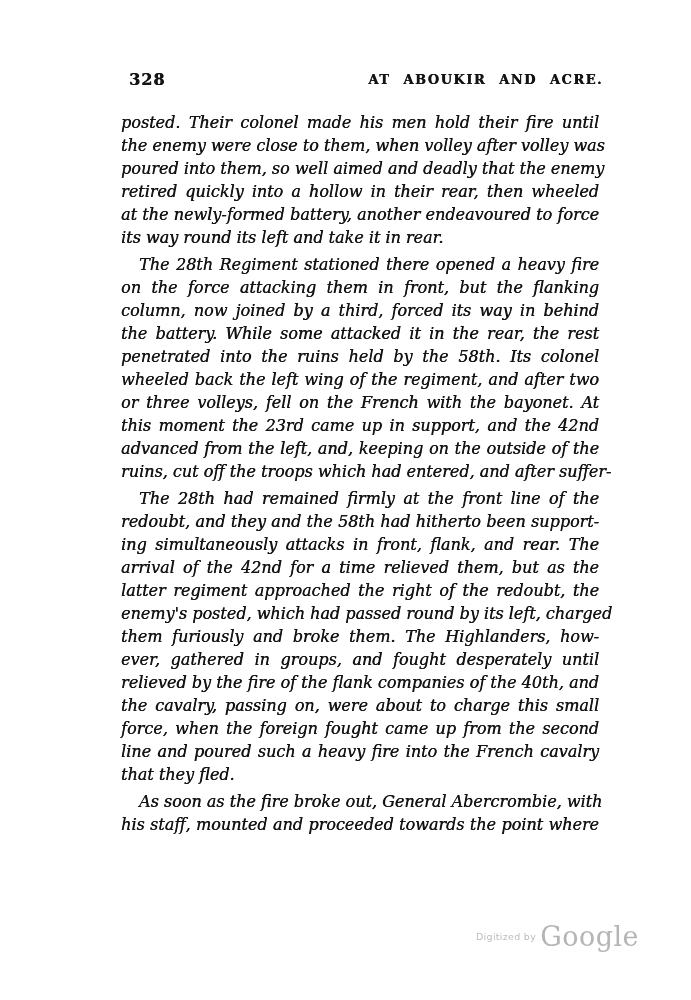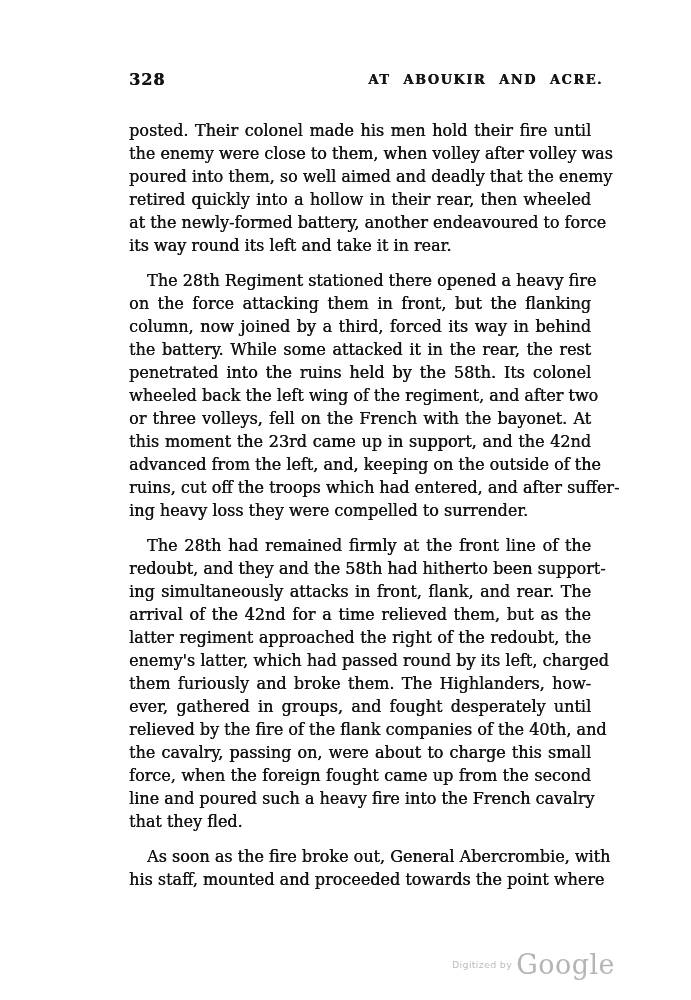--- a/index.html
+++ b/index.html
@@ -46,40 +46,39 @@
   }
   .text-body {
     position: absolute;
     top: 107px;
     left: 117px;
     width: 486px;
     font-size: 16px;
     line-height: 23px;
     text-shadow: 0.35px 0 0 currentColor;
   }
-  .para { margin: 12px; }
+  .para { margin: 4px; font-style: italic; }
   .para.indent .line:first-child { text-indent: 18px; }
   .line {
     text-align: justify;
     text-align-last: justify;
     white-space: nowrap;
   }
   .line.last {
     text-align-last: left;
   }
   .line.last.just {
     text-align-last: justify;
   }
   .watermark {
     position: absolute;
     top: 921px;
-    left: 452px;
+    left: 476px;
     width: 150px;
     white-space: nowrap;
-    margin-top: 28px;
   }
   .wm-prefix {
     font-family: "DejaVu Sans", "Liberation Sans", sans-serif;
     font-size: 9.5px;
     color: #bdbdbd;
     vertical-align: 6px;
     letter-spacing: 0.3px;
   }
   .wm-brand {
     font-family: "DejaVu Serif", "Liberation Serif", serif;
@@ -112,29 +111,28 @@
         <div class="line">The 28th Regiment stationed there opened a heavy fire</div>
         <div class="line">on the force attacking them in front, but the flanking</div>
         <div class="line">column, now joined by a third, forced its way in behind</div>
         <div class="line">the battery.  While some attacked it in the rear, the rest</div>
         <div class="line">penetrated into the ruins held by the 58th.  Its colonel</div>
         <div class="line">wheeled back the left wing of the regiment, and after two</div>
         <div class="line">or three volleys, fell on the French with the bayonet.  At</div>
         <div class="line">this moment the 23rd came up in support, and the 42nd</div>
         <div class="line">advanced from the left, and, keeping on the outside of the</div>
         <div class="line">ruins, cut off the troops which had entered, and after suffer-</div>
-        <div class="line last">ing heavy loss they were compelled to surrender.</div>
       </div>
       <div class="para indent">
         <div class="line">The 28th had remained firmly at the front line of the</div>
         <div class="line">redoubt, and they and the 58th had hitherto been support-</div>
         <div class="line">ing simultaneously attacks in front, flank, and rear.  The</div>
         <div class="line">arrival of the 42nd for a time relieved them, but as the</div>
         <div class="line">latter regiment approached the right of the redoubt, the</div>
-        <div class="line">enemy's latter, which had passed round by its left, charged</div>
+        <div class="line">enemy's posted, which had passed round by its left, charged</div>
         <div class="line">them furiously and broke them.  The Highlanders, how-</div>
         <div class="line">ever, gathered in groups, and fought desperately until</div>
         <div class="line">relieved by the fire of the flank companies of the 40th, and</div>
         <div class="line">the cavalry, passing on, were about to charge this small</div>
         <div class="line">force, when the foreign fought came up from the second</div>
         <div class="line">line and poured such a heavy fire into the French cavalry</div>
         <div class="line last">that they fled.</div>
       </div>
       <div class="para indent">
         <div class="line">As soon as the fire broke out, General Abercrombie, with</div>

